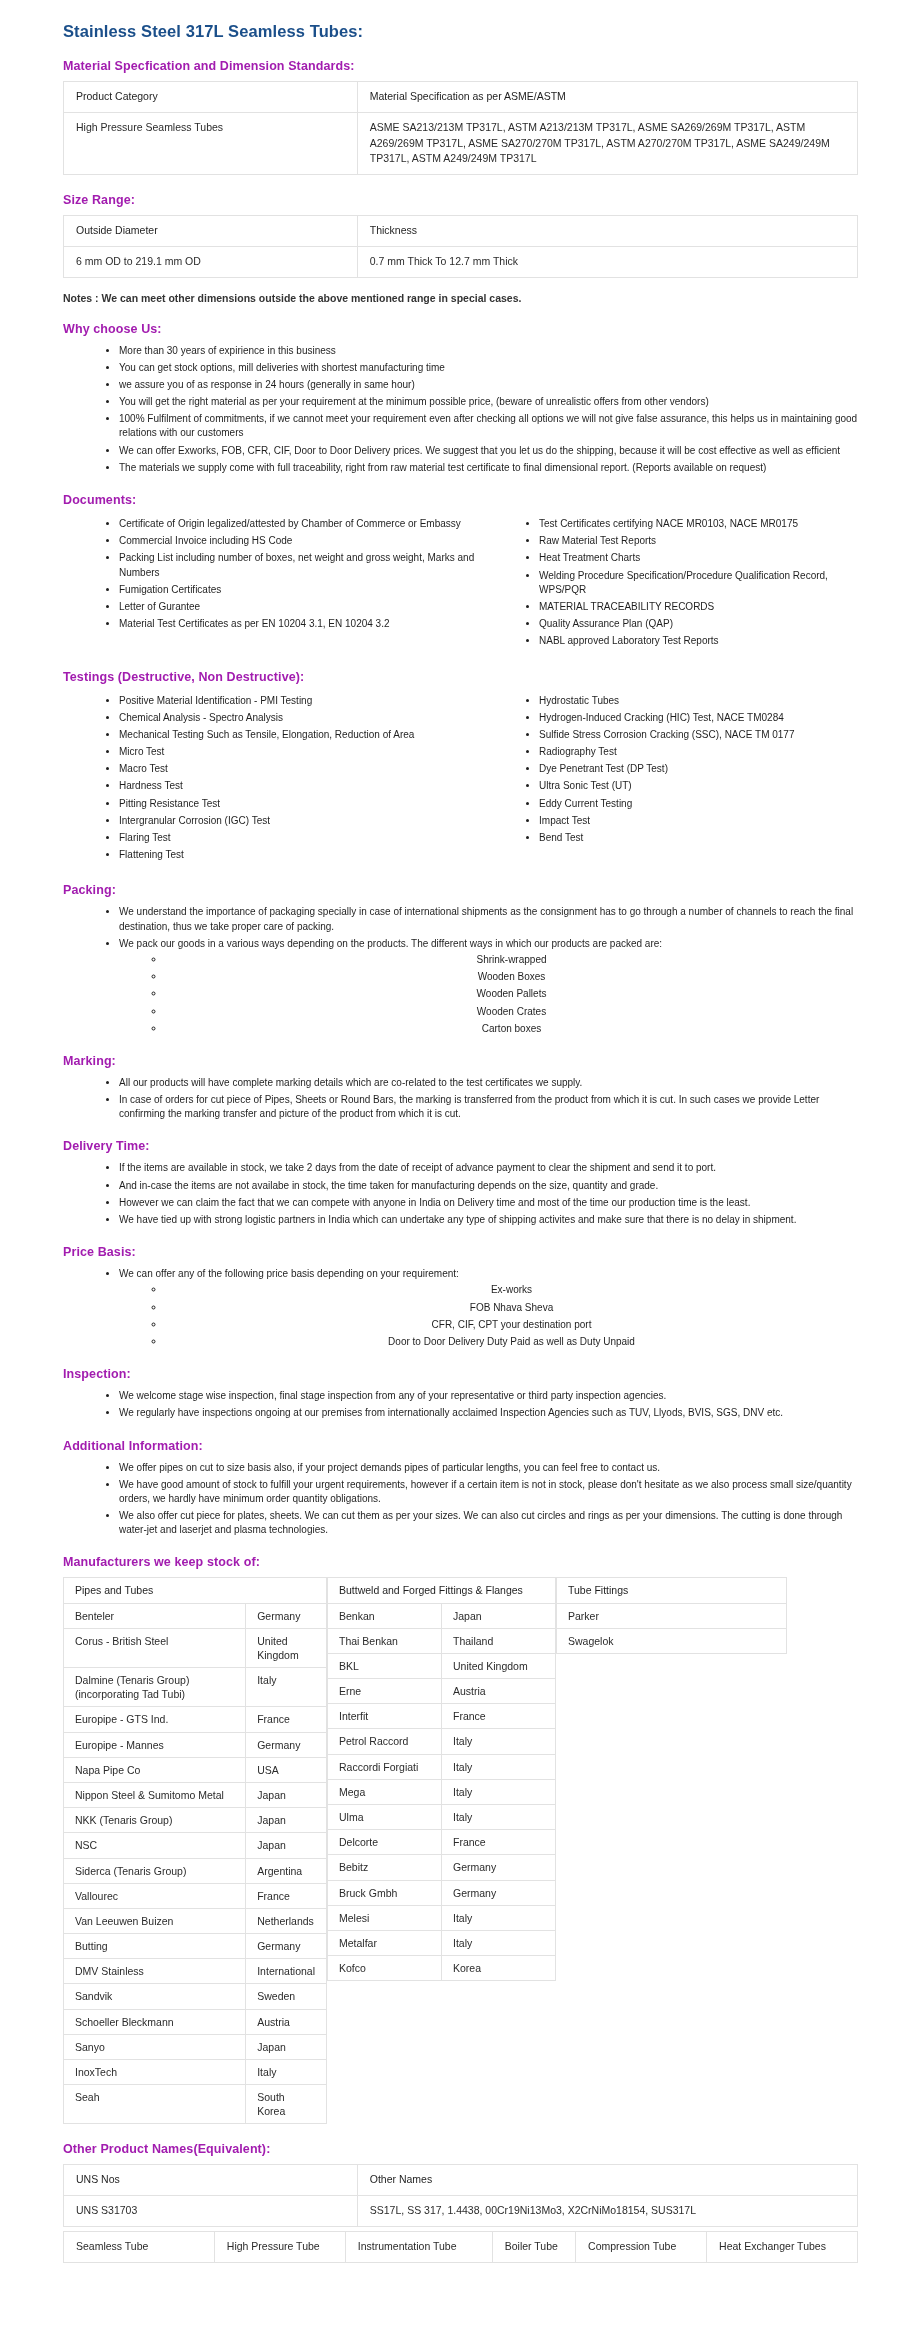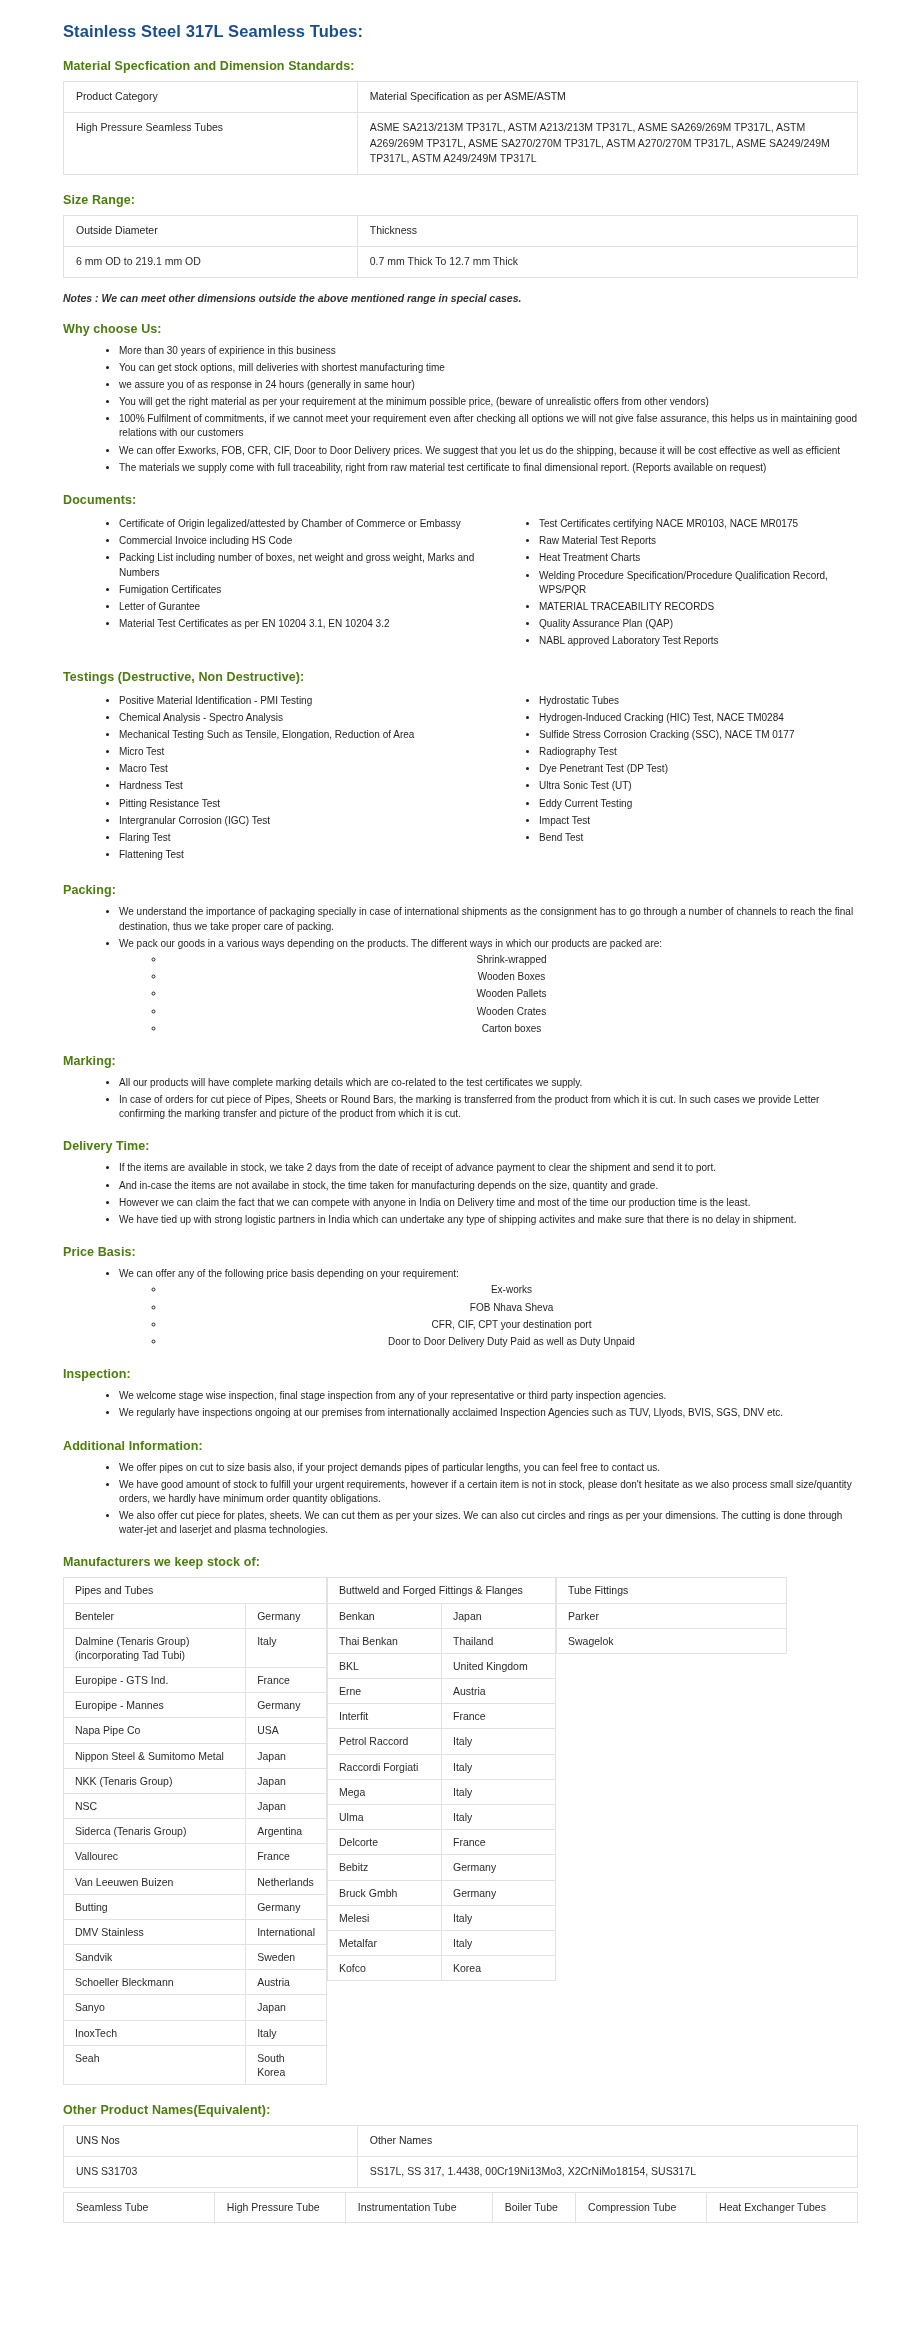--- a/index.html
+++ b/index.html
@@ -2,29 +2,29 @@
 <html><head>
 <meta charset="utf-8">
 <style>
   * { box-sizing: border-box; }
   html,body { margin:0; padding:0; background:#ffffff; }
   body { font-family:"Liberation Sans","DejaVu Sans",sans-serif; color:#222; }
   .page { width:921px; min-height:2346px; position:relative; background:#fff; overflow:hidden; }
   .content { padding:16px 63px 60px 63px; }
 
   h1 { font-size:16.5px; font-weight:bold; color:#1b4f8a; margin:6px 0 14px 0; letter-spacing:.1px; }
-  h2 { font-size:12.5px; font-weight:bold; color:#4d7c0f; margin:18px 0 8px 0; letter-spacing:.1px; }
+  h2 { font-size:12.5px; font-weight:bold; color:#a21caf; margin:18px 0 8px 0; letter-spacing:.1px; }
 
   .tbl { width:100%; border-collapse:collapse; font-size:10.5px; color:#2b2b2b; margin:4px 0 2px 0; }
   .tbl th, .tbl td { border:1px solid #e2e2e2; padding:7px 12px; text-align:left; vertical-align:top; line-height:1.5; }
   .tbl th { font-weight:normal; color:#1e1e1e; }
   .w37 { width:37%; }
   .justify { text-align:justify; }
 
-  .note { font-size:10.5px; font-weight:bold; color:#333; margin:14px 0 18px 0;font-style:italic; }
+  .note { font-size:10.5px; font-weight:bold; color:#333; margin:14px 0 18px 0; }
 
   ul.bullets { margin:2px 0 0 0; padding:0 0 0 56px; font-size:10px; line-height:1.42; color:#1f1f1f; }
   ul.bullets li { margin:0 0 3px 0; }
   ul.subs { list-style-type:circle; margin:2px 0 2px 0; padding-left:46px; }
   ul.subs li { margin:0 0 3px 0;text-align:center; }
 
   .twocol { display:flex;gap:16px; }
   .twocol .colL { width:57%; }
   .twocol .colR { width:43%; }
   .twocol ul.bullets { padding-left:56px; }
@@ -247,20 +247,24 @@
               <th colspan="2">Pipes and Tubes</th>
             </tr>
           </thead>
           <tbody>
 
               <tr>
                 <td class="name">Benteler</td>
                 <td class="country">Germany</td>
               </tr>
 
+              <tr>
+                <td class="name">Corus - British Steel</td>
+                <td class="country">United Kingdom</td>
+              </tr>
 
               <tr>
                 <td class="name">Dalmine (Tenaris Group) (incorporating Tad Tubi)</td>
                 <td class="country">Italy</td>
               </tr>
 
               <tr>
                 <td class="name">Europipe - GTS Ind.</td>
                 <td class="country">France</td>
               </tr>

